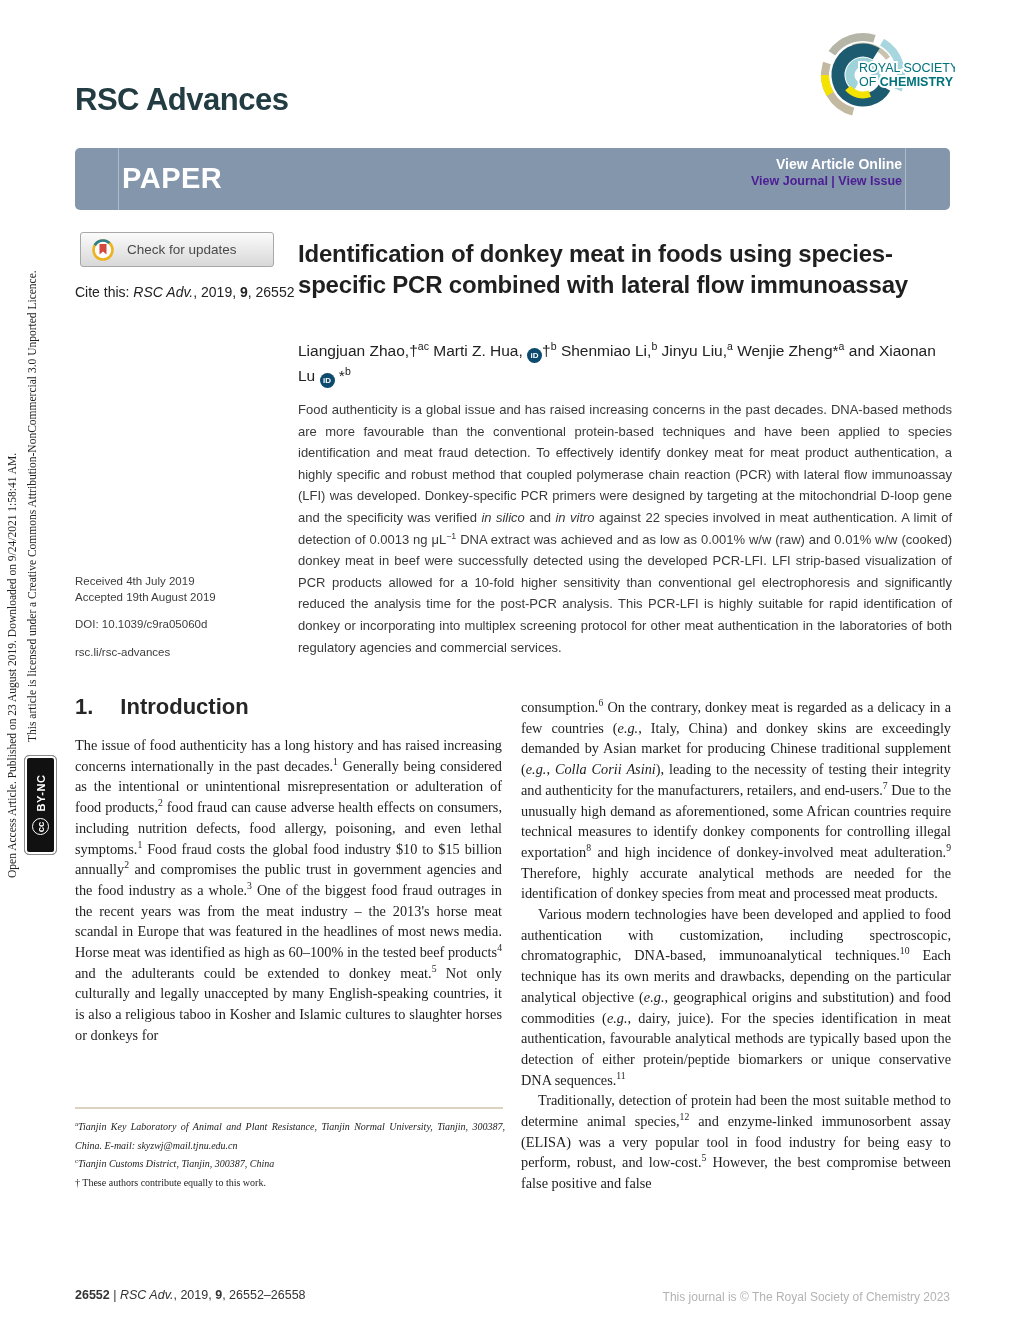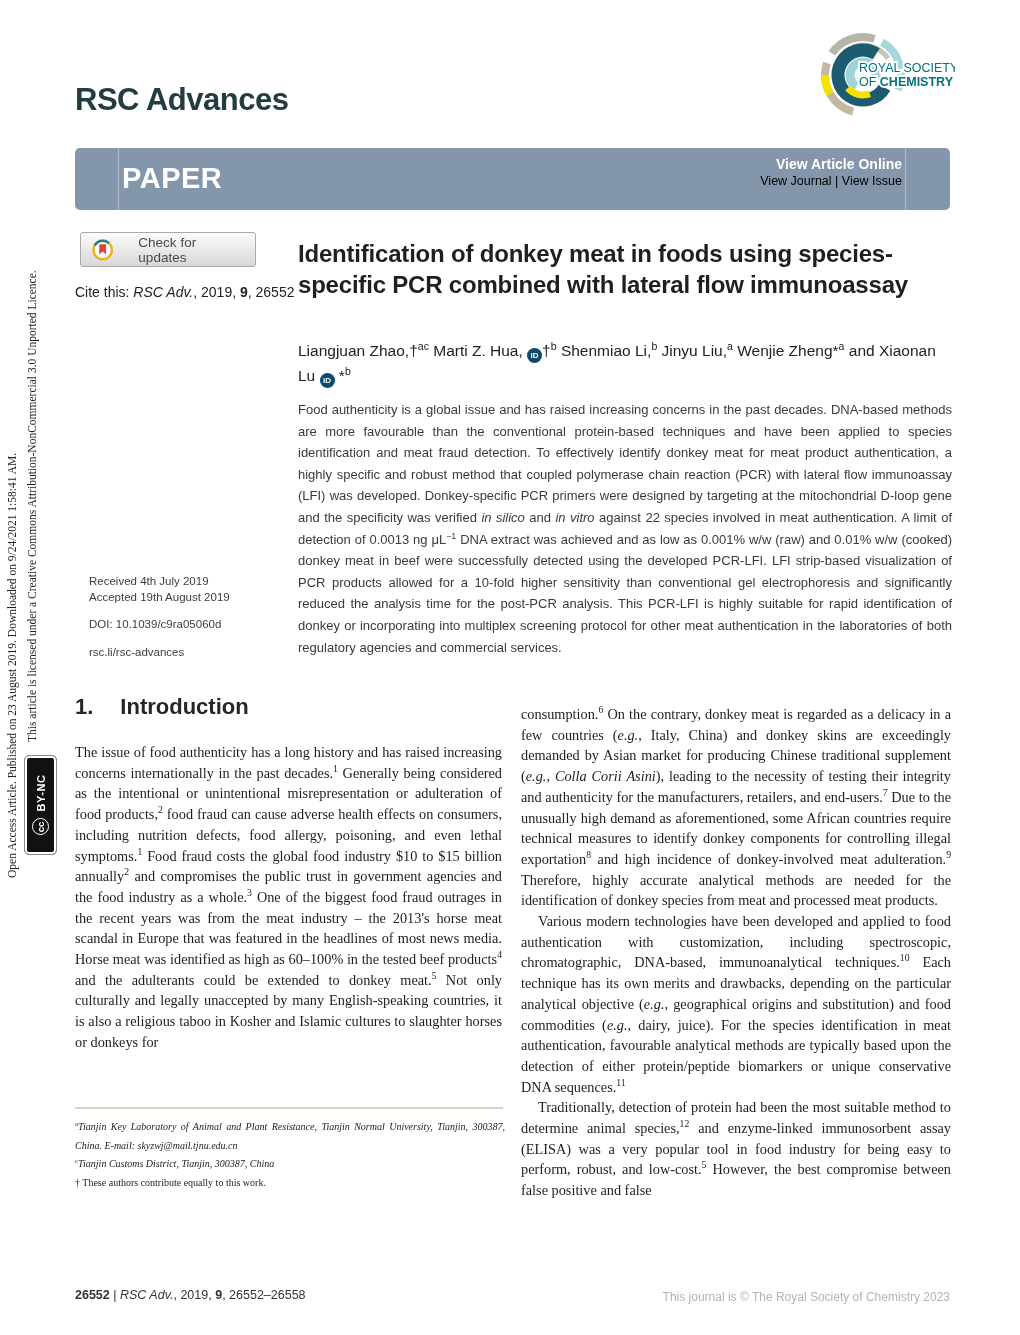--- a/index.html
+++ b/index.html
@@ -43,27 +43,27 @@
   }
   .banner .seam { position:absolute; top:0; width:1px; height:62px; background:rgba(255,255,255,0.35); }
   .banner .seam.s1 { left:43px; }
   .banner .seam.s2 { left:830px; }
   .banner-type {
     position:absolute; left:27px; top:14px; color:#fff; font-size:29px;
     font-weight:bold; letter-spacing:0.5px;margin-left:20px;
   }
   .banner-links { position:absolute; right:48px; top:8px; text-align:right; }
   .banner-vao { color:#fff; font-size:14px; font-weight:bold; display:block; cursor:pointer; }
-  .banner-vj  { color:#000000; font-size:12.5px; font-weight:normal; display:block; margin-top:2px; cursor:pointer; }
+  .banner-vj  { color:#4c1d95; font-size:12.5px; font-weight:bold; display:block; margin-top:2px; cursor:pointer; }
 
   
   .check-badge {
-    position:absolute; left:80px; top:232px; width:176px; height:35px;
+    position:absolute; left:80px; top:232px; width:194px; height:35px;
     background:linear-gradient(#fbfbfb,#d8d8d8); border:1px solid #a8a8a8;
-    border-radius:3px; display:flex; align-items:center; gap:24px; padding:0 10px;
+    border-radius:3px; display:flex; align-items:center; gap:12px; padding:0 10px;
     cursor:pointer;
   }
   .check-label { font-size:13.5px; color:#4a4a4a; }
   .cite-line { position:absolute; left:75px; top:284px; font-size:14px; color:#222; }
 
   
   .article-title {
     position:absolute; left:298px; top:226px; width:658px;
     font-size:24px; line-height:31px; font-weight:bold; color:#1f1f1f;
     letter-spacing:-0.2px;
@@ -77,32 +77,32 @@
     display:inline-flex; width:15px; height:15px; border-radius:50%;
     background:#0c4a6e; color:#fff; font-size:8px; font-weight:bold;
     align-items:center; justify-content:center; vertical-align:-2px; cursor:pointer;
   }
 
   
   .abstract {
     position:absolute; left:298px; top:399px; width:654px;
     font-size:13px; line-height:21.6px; color:#3a3a3a; text-align:justify;
   }
-  .meta { position:absolute; left:89px; top:574px; width:210px; font-size:11.5px; color:#3d3d3d; line-height:15.5px; }
+  .meta { position:absolute; left:75px; top:574px; width:210px; font-size:11.5px; color:#3d3d3d; line-height:15.5px; }
   .meta .gap { height:12px; }
   .meta .rsc-link { cursor:pointer; }
 
   
   .section-heading {
     position:absolute; left:75px; top:694px; font-size:22px; font-weight:bold;
     color:#262626; display:flex; gap:27px;
   }
   .col {
     position:absolute; font-family:"Liberation Serif", serif;
-    font-size:14.3px; line-height:20.7px; color:#1d1d1d; text-align:justify;margin-top:7px;
+    font-size:14.3px; line-height:20.7px; color:#1d1d1d; text-align:justify;
   }
   .col-left  { left:75px;  top:735px; width:427px; }
   .col-right { left:521px; top:697px; width:430px; }
   .col p + p { text-indent:17px; }
 
   .footnote-rule { position:absolute; left:75px; top:1107px; width:428px; height:2px; background:#ddd2bf; }
   .footnotes {
     position:absolute; left:75px; top:1118px; width:430px;
     font-family:"Liberation Serif", serif; font-size:10px; line-height:18.6px;
     color:#222; text-align:justify;

